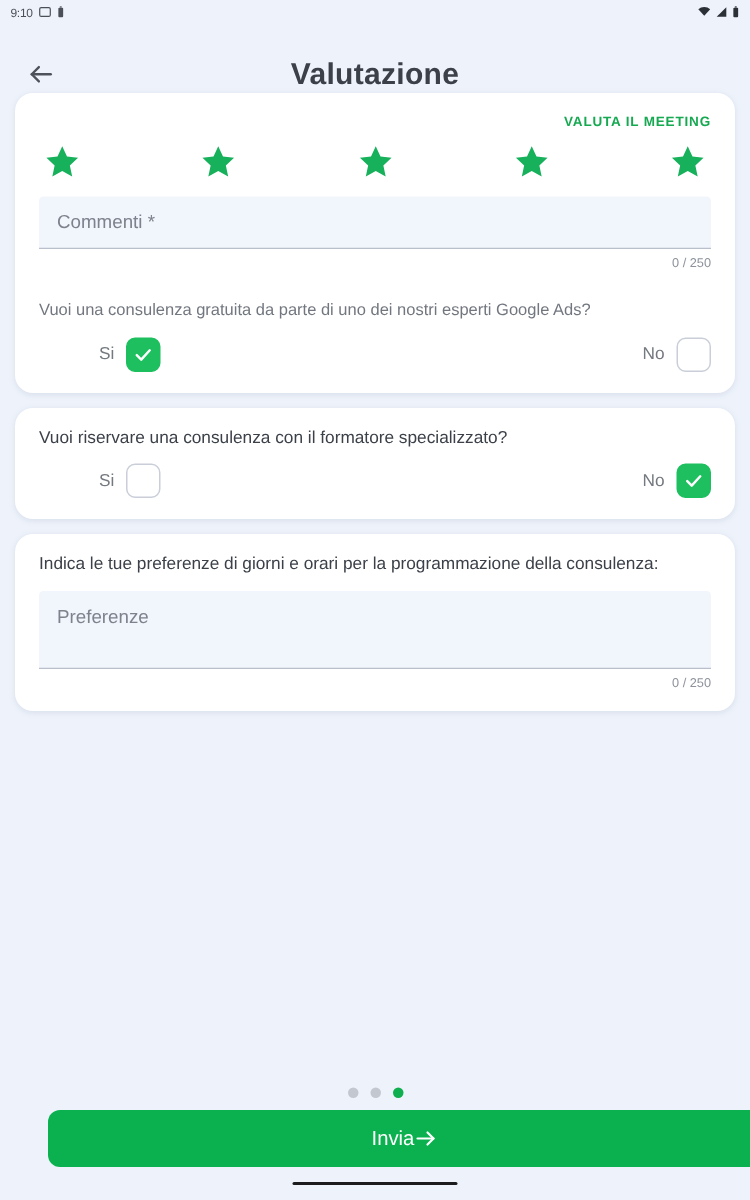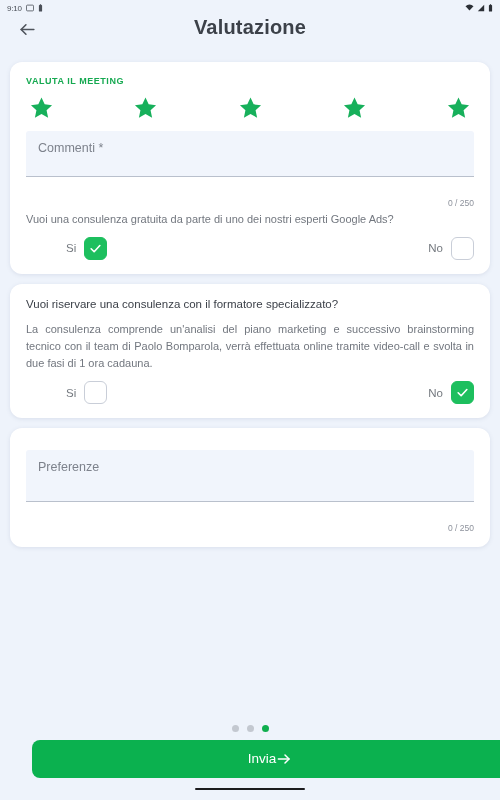--- a/index.html
+++ b/index.html
@@ -26,21 +26,21 @@
   }
   .sb-left { display: flex; align-items: center; gap: 4px; }
   .sb-right { display: flex; align-items: center; gap: 3px; }
   .sb-time { font-size: 8px; letter-spacing: -0.2px; }
   .sb-ico { display: block; }
 
   
   .appbar {
     height: 46px;
     display: flex;
-    align-items: flex-start;
+    align-items: flex-end;
     padding: 0 14px;
     position: relative;
   }
   .back-btn {
     width: 26px; height: 26px;
     display: flex; align-items: center; justify-content: center;
     cursor: pointer;
   }
   .appbar-title {
     position: absolute;
@@ -60,58 +60,58 @@
   .card {
     background: #ffffff;
     border-radius: 12px;
     box-shadow: 0 1px 4px rgba(80,95,130,0.13);
     margin-bottom: 10px;
     padding: 12px 16px 14px 16px;
   }
 
   
   .rating-title {
-    text-align: left;
+    text-align: right;
     color: #16a951;
     font-size: 9px;
     font-weight: 700;
     letter-spacing: 0.55px;
     margin-top: 2px;
   }
   .stars {
     display: flex;
     justify-content: space-between;
     align-items: center;
     margin: 10px 4px 12px 4px;
   }
   .star { cursor: pointer; line-height: 0; }
 
   .field {
     background: #f1f5fc;
     border-bottom: 1px solid #b9c0cc;
     border-radius: 3px 3px 0 0;
     padding: 10px 12px;
-    height: 46px;
+    height: 35px;
   }
   .field.tall { height: 52px; }
   .field-placeholder {
     color: #7d828c;
     font-size: 12.5px;
   }
   .counter {
     text-align: right;
     font-size: 8.5px;
     color: #8d929c;
-    margin-top: 21px;
+    margin-top: 4px;
   }
 
   .question {
     font-size: 11px;
     color: #72777f;
-    margin-top: 4px;
+    margin-top: 20px;
     line-height: 1.45;
   }
 
   .yesno {
     display: flex;
     align-items: center;
     justify-content: space-between;
     margin-top: 9px;
   }
   .yesno .side { display: flex; align-items: center; gap: 8px; margin-left: 40px; }
@@ -282,39 +282,39 @@
       </div>
       <div class="side">
         <span class="yn-label">No</span>
         <span class="cb off"></span>
       </div>
     </div>
   </div>
 
   <div class="card">
     <div class="card-heading">Vuoi riservare una consulenza con il formatore specializzato?</div>
-    <div class="card-body">La consulenza comprende un'analisi del piano marketing e successivo brainstorming tecnico con il team di Paolo Bomparola, verrà effettuata online tramite video-call e svolta in due fasi di 1 ora cadauna.</div>
 
     <div class="yesno">
       <div class="side">
         <span class="yn-label">Si</span>
         <span class="cb off"></span>
       </div>
       <div class="side">
         <span class="yn-label">No</span>
         <span class="cb on">
           <svg width="13" height="13" viewBox="0 0 24 24" fill="none" stroke="#ffffff" stroke-width="3" stroke-linecap="round" stroke-linejoin="round">
             <polyline points="4,12.5 9.5,18 20,6.5"></polyline>
           </svg>
         </span>
       </div>
     </div>
   </div>
 
   <div class="card">
+    <div class="card-heading">Indica le tue preferenze di giorni e orari per la programmazione della consulenza:</div>
     <div style="height:10px"></div>
     <div class="field tall">
       <div class="field-placeholder">Preferenze</div>
     </div>
     <div class="counter">0 / 250</div>
   </div>
 
 </div>
 
 <div class="bottom">

